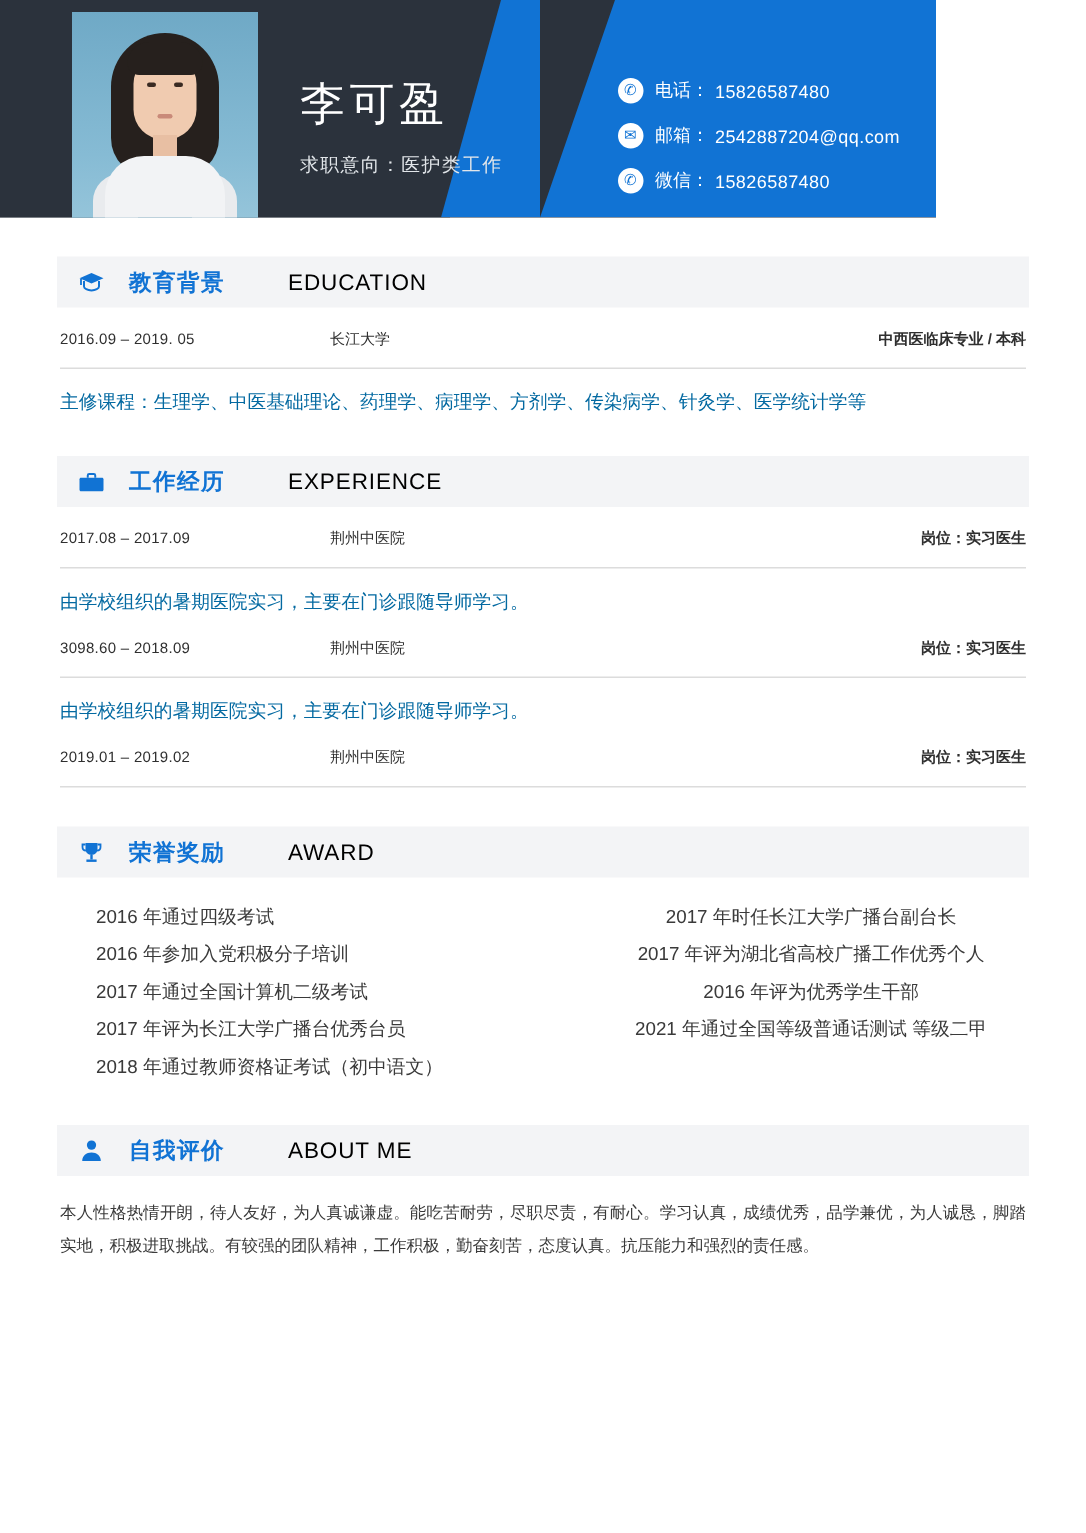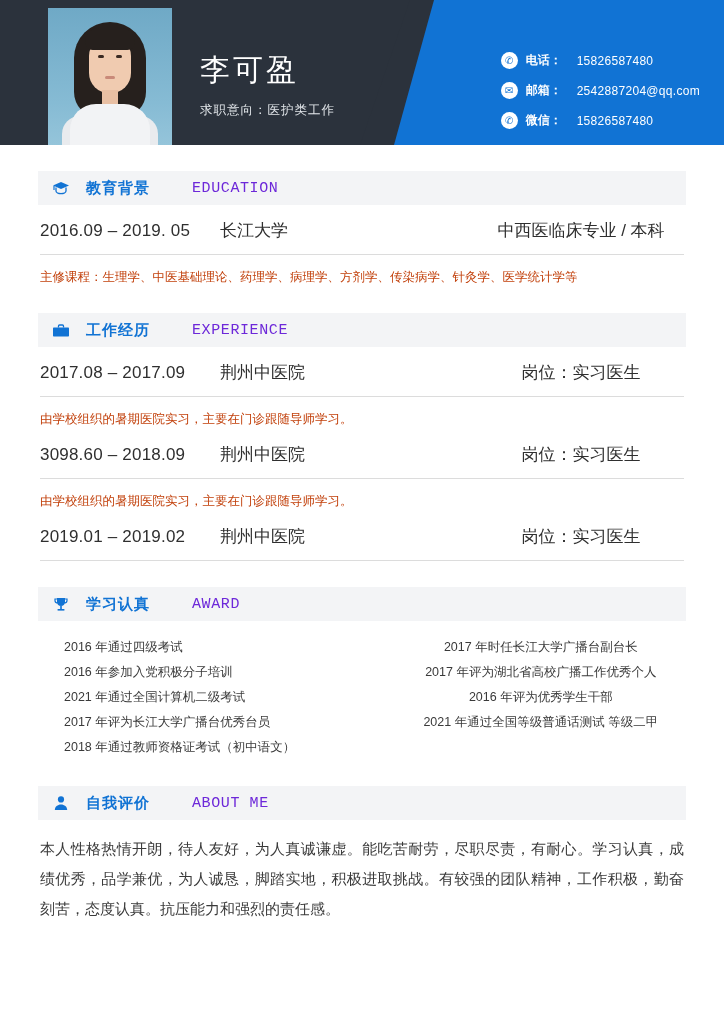--- a/index.html
+++ b/index.html
@@ -17,21 +17,21 @@
   .page {
     position: relative;
     width: 724px;
     height: 1022px;
     background: #ffffff;
   }
 
   
   .header {
     position: relative;
-    width: 724px;
+    width: 624px;
     height: 145px;
     background: #2b323c;
     overflow: hidden;
   }
   .header-dark-left {
     position: absolute;
     left: 0; top: 0;
     width: 300px; height: 145px;
     background: #2b323c;
   }
@@ -87,21 +87,21 @@
     background: #ffffff;
     color: #1173d4;
     display: inline-flex;
     align-items: center;
     justify-content: center;
     font-size: 10px;
     margin-right: 8px;
     flex: none;
     line-height: 1;
   }
-  .c-label { margin-right: 15px; font-weight: bold; }
+  .c-label { margin-right: 4px; }
   .c-value { letter-spacing: 0.3px; }
 
   
   .photo {
     position: absolute;
     left: 48px; top: 8px;
     width: 124px; height: 158px;
     background: #7fb4cd;
     z-index: 8;
     overflow: hidden;
@@ -183,67 +183,66 @@
   .section {
     margin-top: 26px;
   }
   .section-head {
     display: flex;
     align-items: center;
     background: #f3f4f6;
     height: 34px;
     padding-left: 14px;
     box-sizing: border-box;
-    font-family: Liberation Mono, monospace;
   }
   .sec-icon {
     width: 18px; height: 18px;
     color: #1173d4;
     display: inline-flex;
     align-items: center;
     justify-content: center;
     font-size: 15px;
     margin-right: 16px;
     flex: none;
   }
   .sec-cn {
     font-size: 15px;
     color: #1173d4;
     font-weight: bold;
     letter-spacing: 1px;
     margin-right: 42px;
   }
   .sec-en {
     font-size: 15px;
-    color: #6d28d9;
+    color: #000000;
     letter-spacing: 0.6px;
   }
 
   .divider {
     height: 1px;
     background: #dcdcdc;
     margin: 0;
   }
 
   
   .entry {
     padding: 14px 2px 0 2px;
   }
   .entry-top {
     display: flex;
-    font-size: 17px;
+    font-size: 10px;
     color: #2f2f2f;
     align-items: baseline;
   }
   .e-date { width: 180px; flex: none; letter-spacing: 0.2px; }
   .e-org  { width: 220px; flex: none; text-align: left; }
-  .e-extra { flex: 1; text-align: center; padding-left: 38px; }
+  .e-extra { flex: 1; text-align: right; padding-left: 38px; font-weight: bold; }
   .entry-desc {
     font-size: 12.5px;
-    color: #c2410c;
+    color: #0369a1;
     margin-top: 12px;
     line-height: 1.6;
   }
 
   
   .award-grid {
     display: flex;
     padding: 14px 2px 0 2px;
   }
   .award-col {
@@ -253,21 +252,21 @@
   }
   .award-col.right { padding-left: 12px; text-align: center; }
   .award-item {
     font-size: 12.5px;
     color: #3a3a3a;
     line-height: 2.0;
   }
 
   
   .about-text {
-    font-size: 15px;
+    font-size: 11px;
     color: #3a3a3a;
     line-height: 2.0;
     padding: 14px 2px 0 2px;
     text-align: justify;
   }
 </style>
 </head>
 <body>
 
 <div class="page">
@@ -386,28 +385,28 @@
       <div class="section-head">
         <span class="sec-icon">
           <svg width="18" height="16" viewBox="0 0 18 16" xmlns="http://www.w3.org/2000/svg">
             <path d="M5 2h8v4.2C13 8.3 11.2 10 9 10S5 8.3 5 6.2V2z" fill="#1173d4"></path>
             <path d="M5 3H3v1.6C3 6 4 7 5.3 7.1" stroke="#1173d4" stroke-width="1.2" fill="none"></path>
             <path d="M13 3h2v1.6C15 6 14 7 12.7 7.1" stroke="#1173d4" stroke-width="1.2" fill="none"></path>
             <rect x="8.2" y="10" width="1.6" height="3" fill="#1173d4"></rect>
             <rect x="5.6" y="13" width="6.8" height="1.6" fill="#1173d4"></rect>
           </svg>
         </span>
-        <span class="sec-cn">学习认真</span>
+        <span class="sec-cn">荣誉奖励</span>
         <span class="sec-en">AWARD</span>
       </div>
       <div class="award-grid">
         <div class="award-col left">
           <div class="award-item">2016 年通过四级考试</div>
           <div class="award-item">2016 年参加入党积极分子培训</div>
-          <div class="award-item">2021 年通过全国计算机二级考试</div>
+          <div class="award-item">2017 年通过全国计算机二级考试</div>
           <div class="award-item">2017 年评为长江大学广播台优秀台员</div>
           <div class="award-item">2018 年通过教师资格证考试（初中语文）</div>
         </div>
         <div class="award-col right">
           <div class="award-item">2017 年时任长江大学广播台副台长</div>
           <div class="award-item">2017 年评为湖北省高校广播工作优秀个人</div>
           <div class="award-item">2016 年评为优秀学生干部</div>
           <div class="award-item">2021 年通过全国等级普通话测试  等级二甲</div>
         </div>
       </div>

